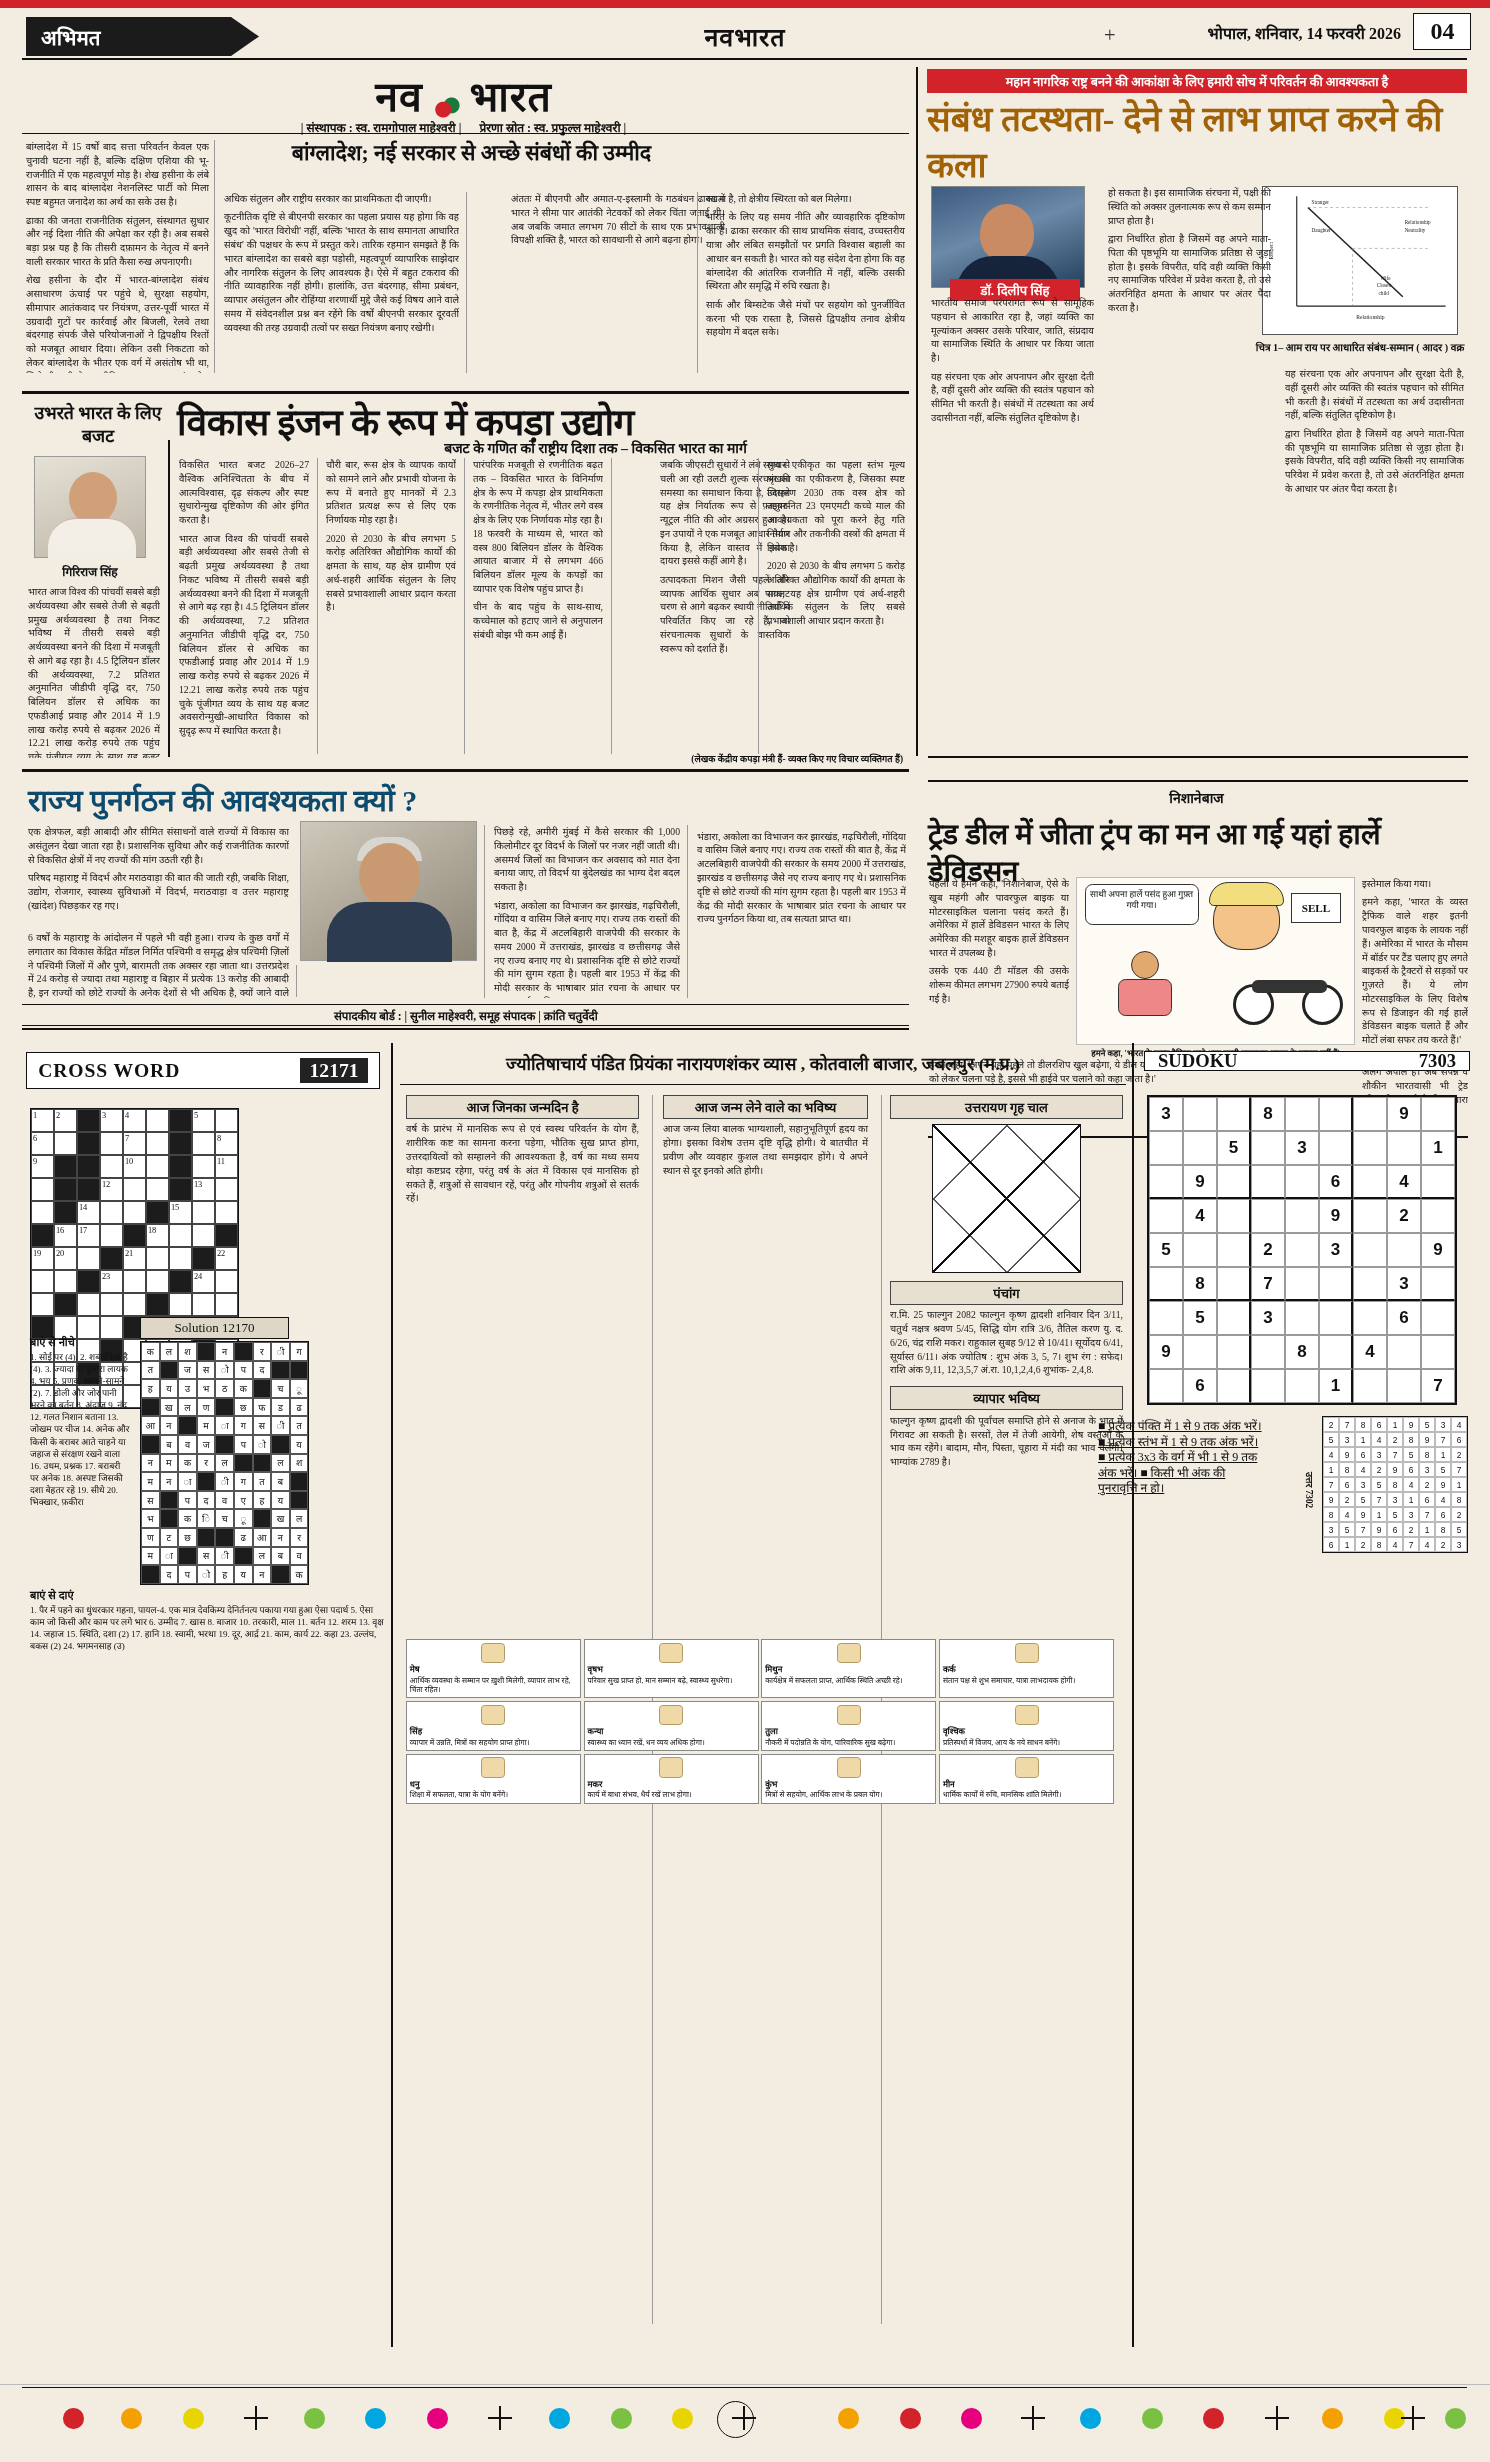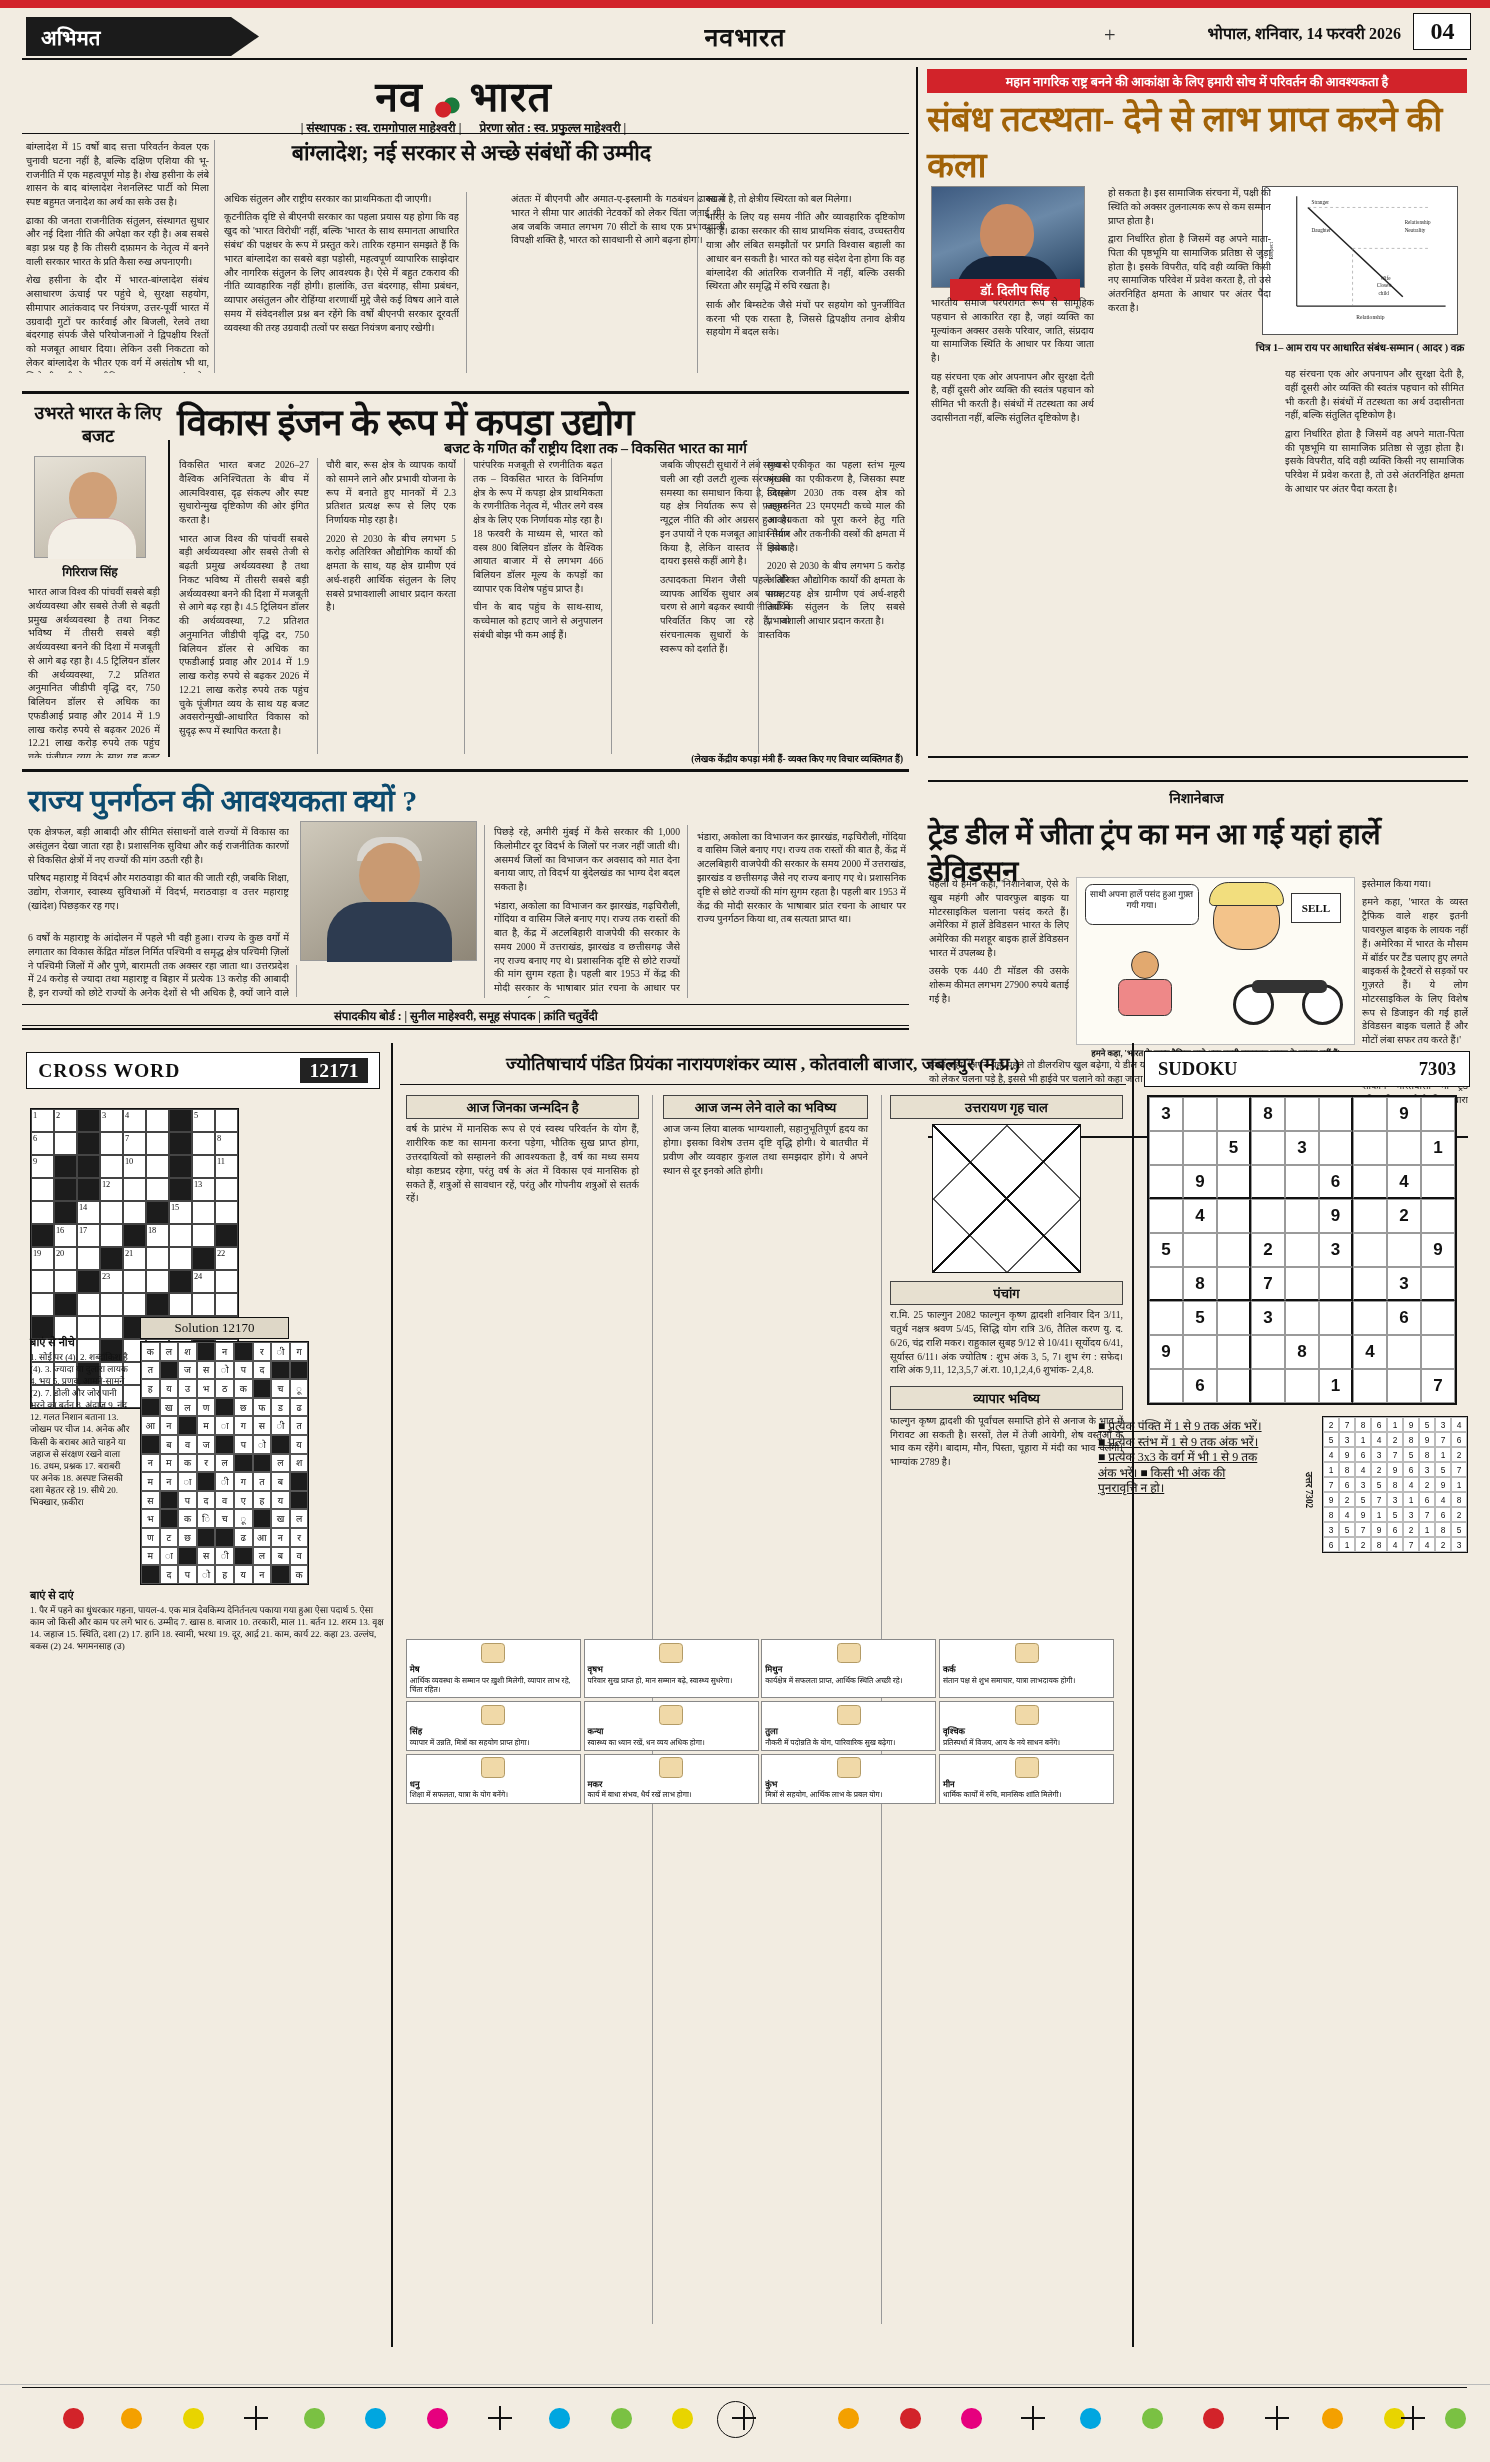--- a/index.html
+++ b/index.html
@@ -276,21 +276,21 @@
   .sol-label {
     position:absolute; left:140px; top:1317px; width:149px;
     font-size:13px; font-weight:normal; background:#ded7c7; border:0.9px solid #111;
     text-align:center; padding:1.9px 0;
   }
   .clue-head { font-size:11.2px; font-weight:bold; margin:3.7px 0 1.9px; }
   .clue-text { font-size:9px; line-height:1.35; }
 
   
   .sud-title {
-    position:absolute; left:1144px; top:1051px; width:326px; height:36px;
+    position:absolute; left:1144px; top:1051px; width:326px; height:20px;
     border:1.9px solid #111; background:#fff;
     display:flex; align-items:center; justify-content:space-between;
     padding:0 13px; font-weight:bold; font-size:18.6px;
   }
   .sudgrid {
     position:absolute; left:1147px; top:1095px;
     display:grid; grid-template-columns:repeat(9, 34px); grid-auto-rows:34px;
     border:2.3px solid #111; background:#fff;
   }
   .sudgrid div {

